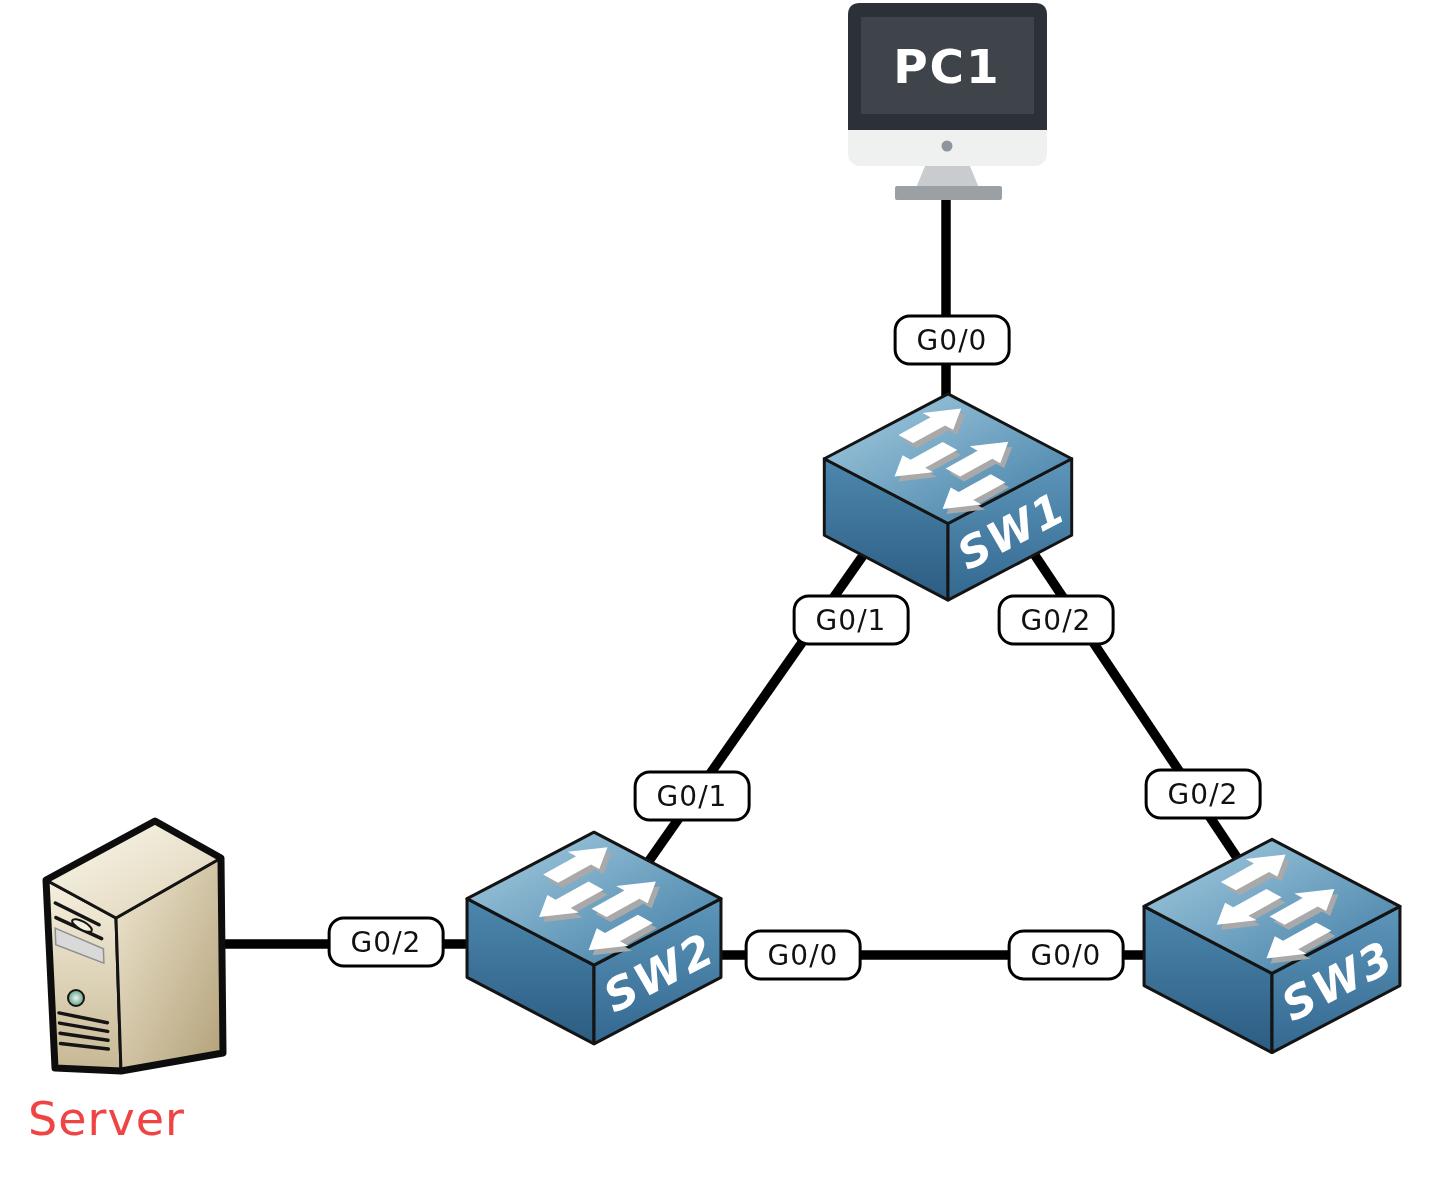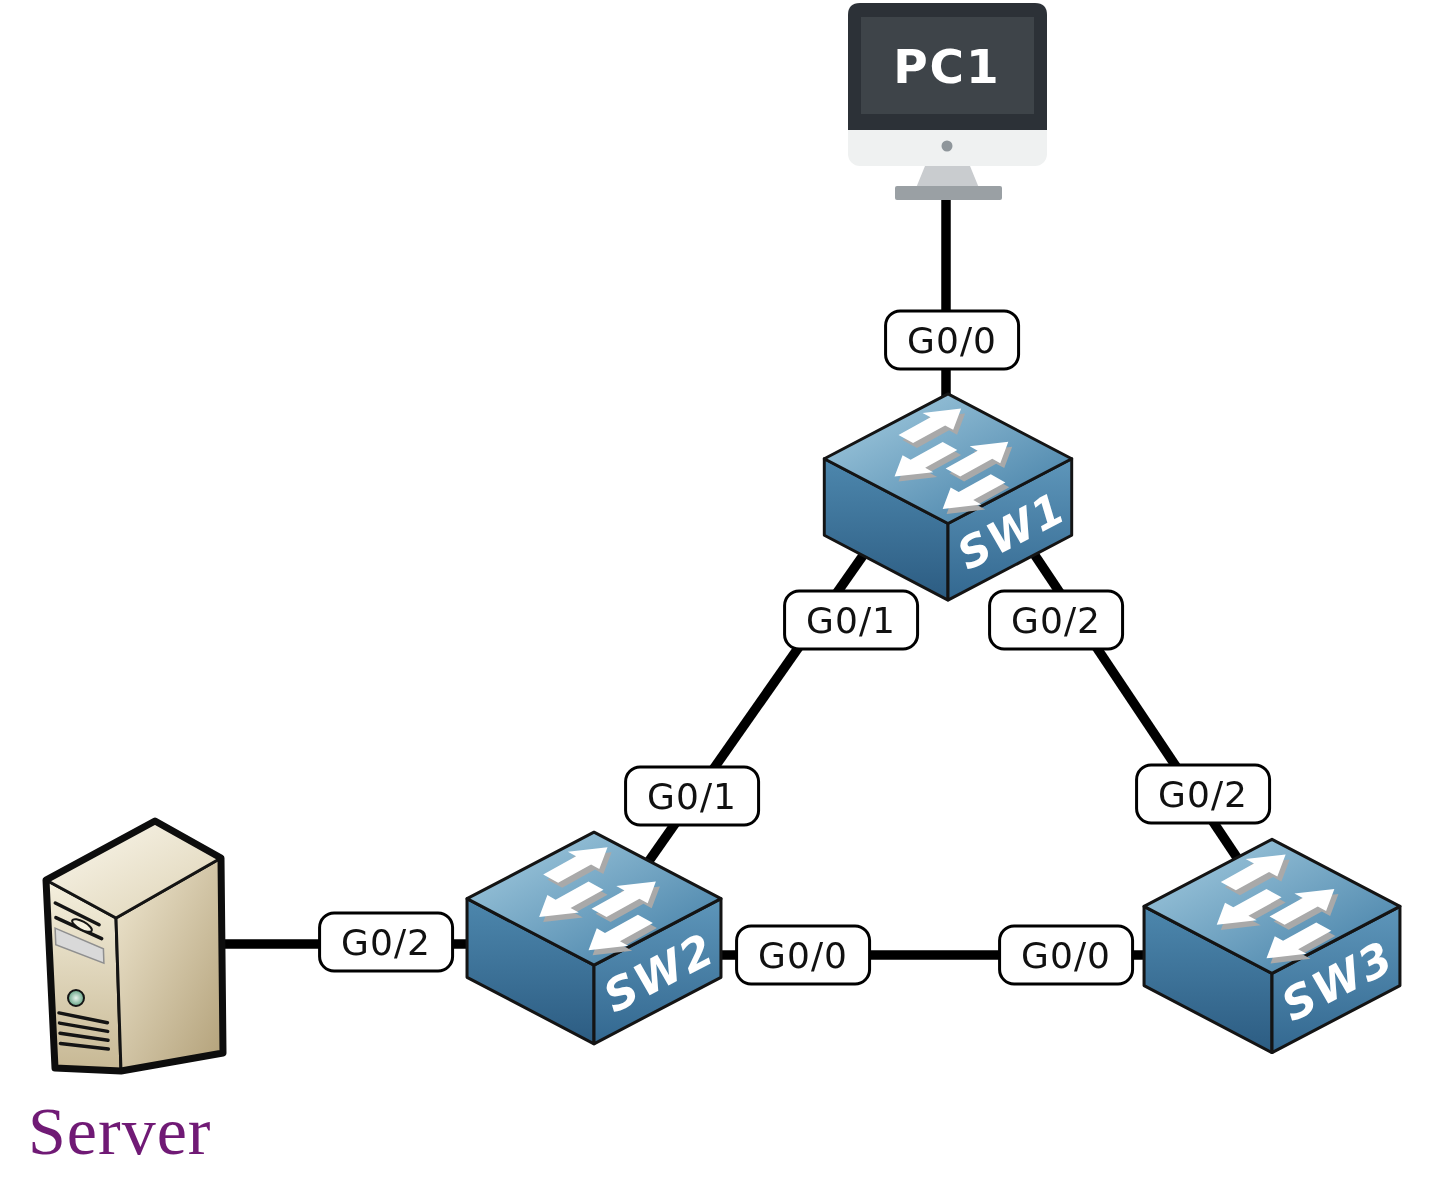--- a/index.html
+++ b/index.html
@@ -5,28 +5,27 @@
   html,body{margin:0;padding:0;}
   body{
     width:1438px;height:1198px;position:relative;overflow:hidden;
     background:#ffffff;font-family:"DejaVu Sans",sans-serif;
   }
   .links{position:absolute;left:0;top:0;width:1438px;height:1198px;z-index:1;}
   .icon{position:absolute;z-index:3;overflow:visible;}
   .plabel{
     position:absolute;z-index:2;transform:translate(-50%,-50%);
     background:#ffffff;border:3.5px solid #000000;border-radius:16px;
-    padding:5px 20px;font-size:36px;line-height:1.25;color:#111111;
+    padding:5px 20px;font-size:28px;line-height:1.25;color:#111111;
     letter-spacing:1px;white-space:nowrap;
     display:flex;align-items:center;justify-content:center;
   }
   .node-label{
-    position:absolute;z-index:2;font-size:68px;color:#701a75;
+    position:absolute;z-index:2;font-size:46px;color:#ef4444;
     letter-spacing:1px;
-    font-family:Liberation Serif, serif;
   }
   .sw-label{font-style:italic;font-weight:700;font-size:44px;fill:#ffffff;letter-spacing:2px;}
   .pc-label{font-weight:700;font-size:47px;fill:#ffffff;letter-spacing:2px;}
 </style>
 </head>
 <body>
 
 <svg width="0" height="0" style="position:absolute" aria-hidden="true" xmlns="http://www.w3.org/2000/svg" xmlns:xlink="http://www.w3.org/1999/xlink">
   <defs>
     <linearGradient id="gTop" x1="0" y1="0" x2="1" y2="1">

